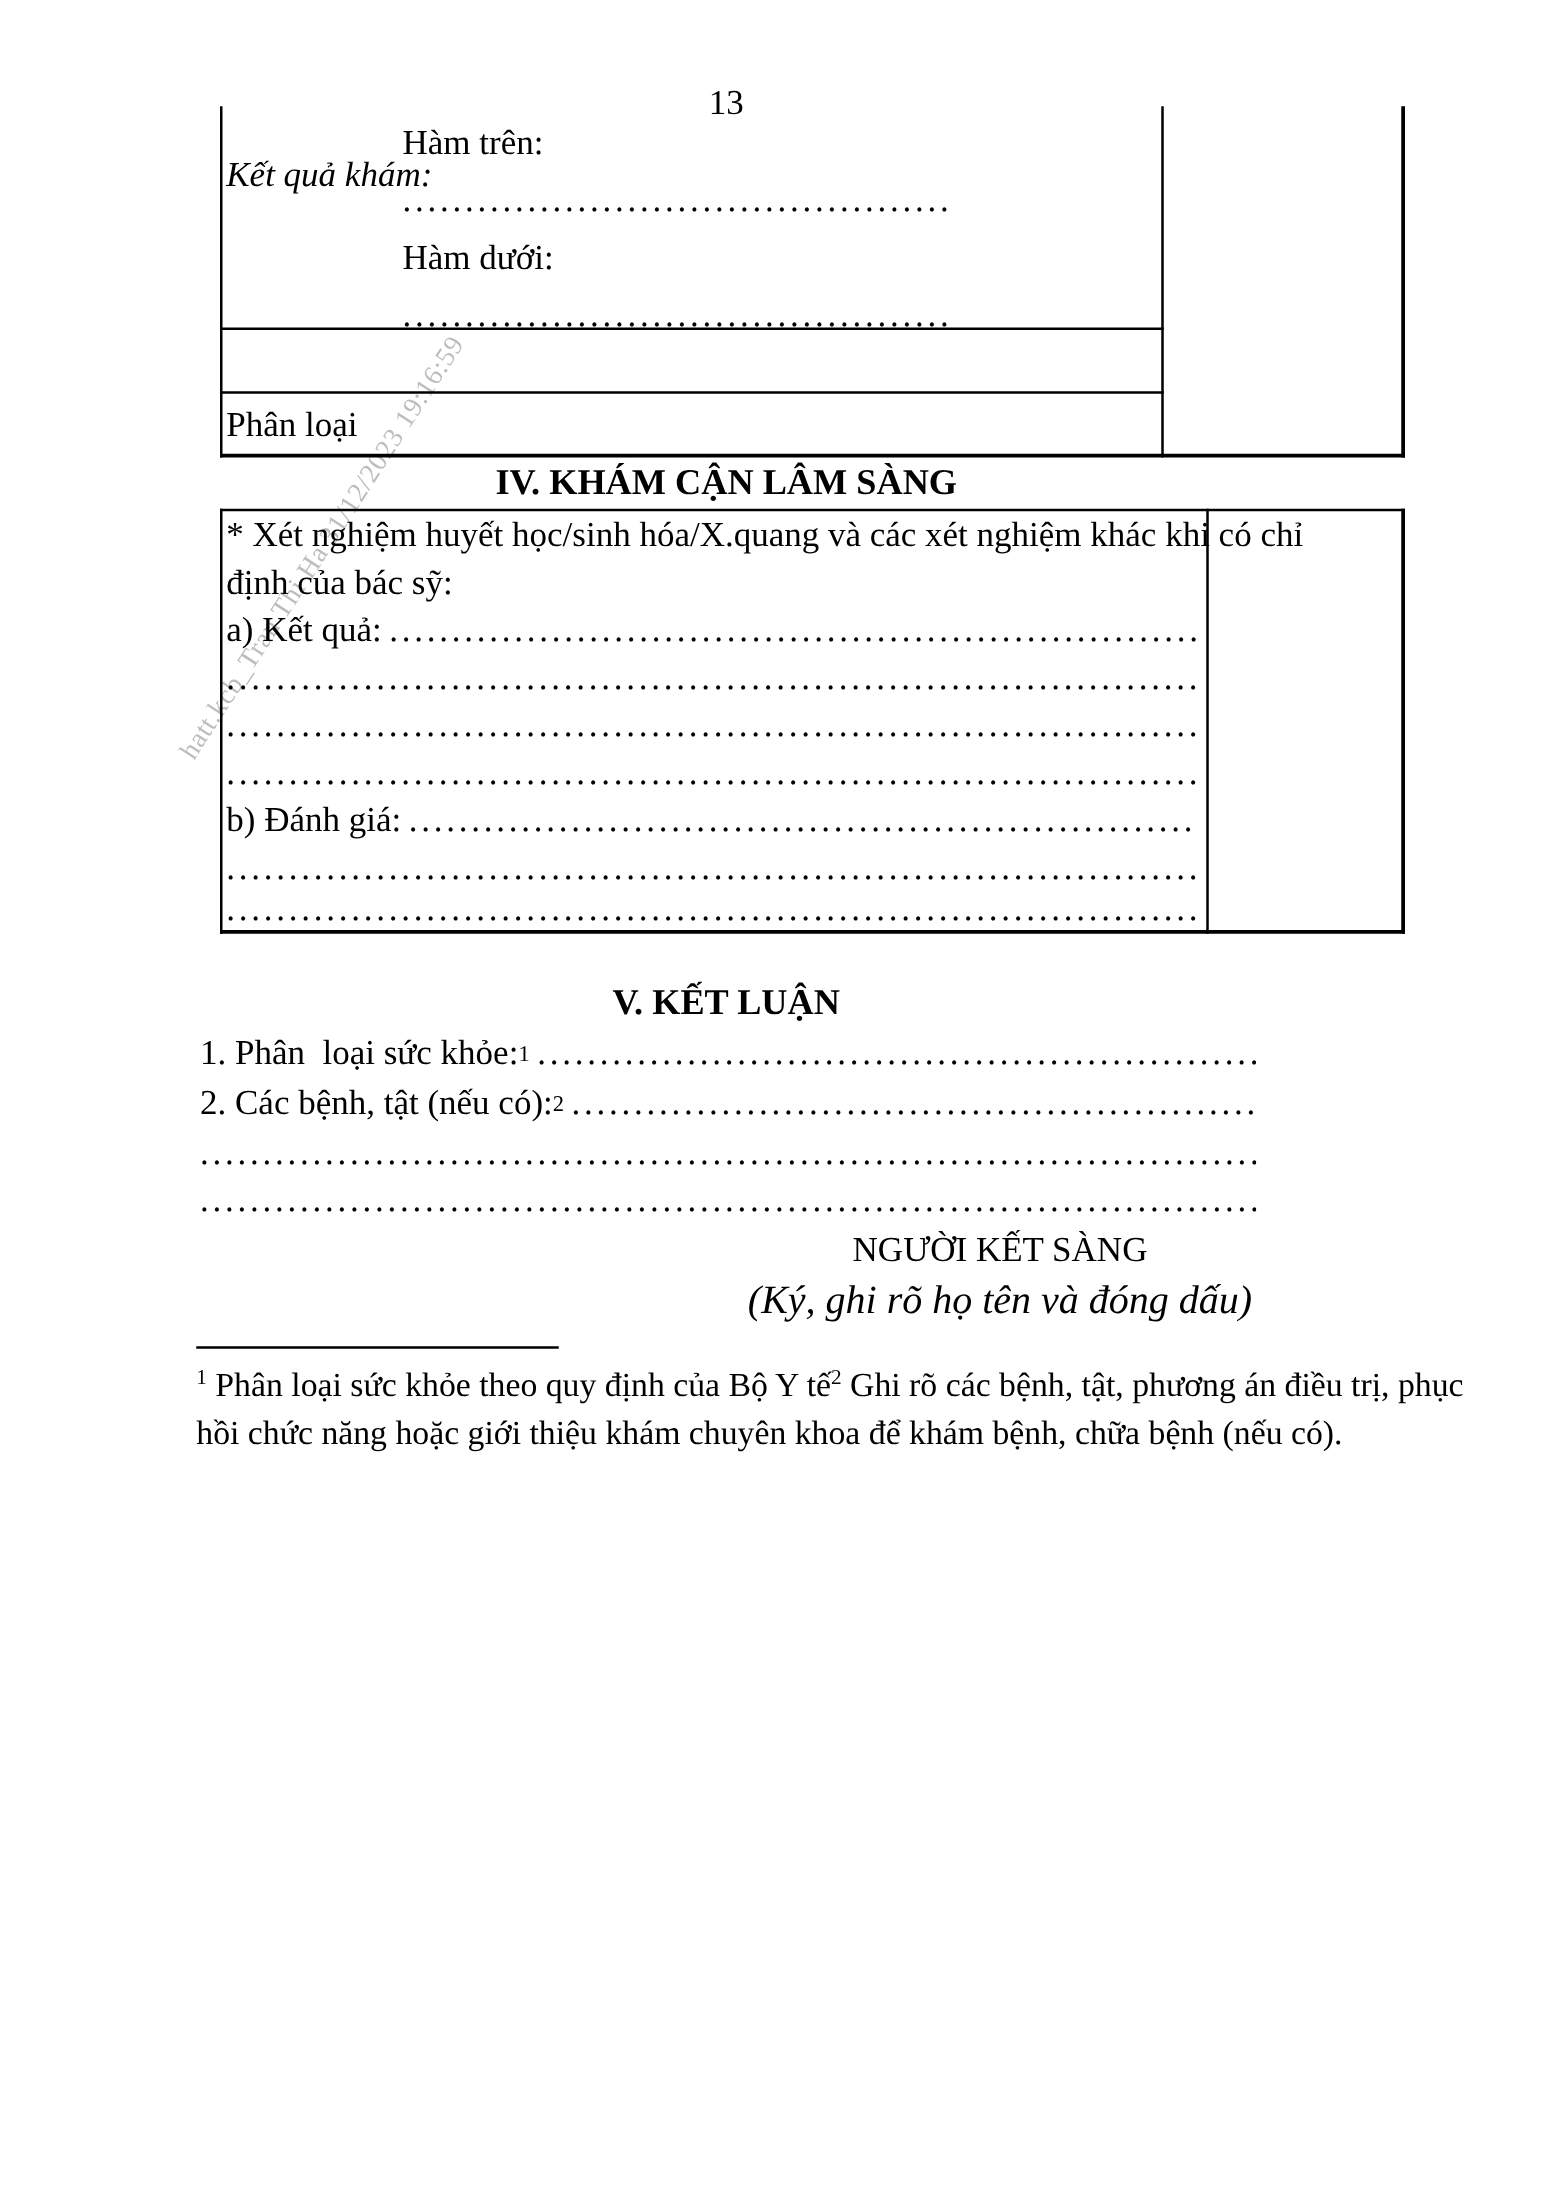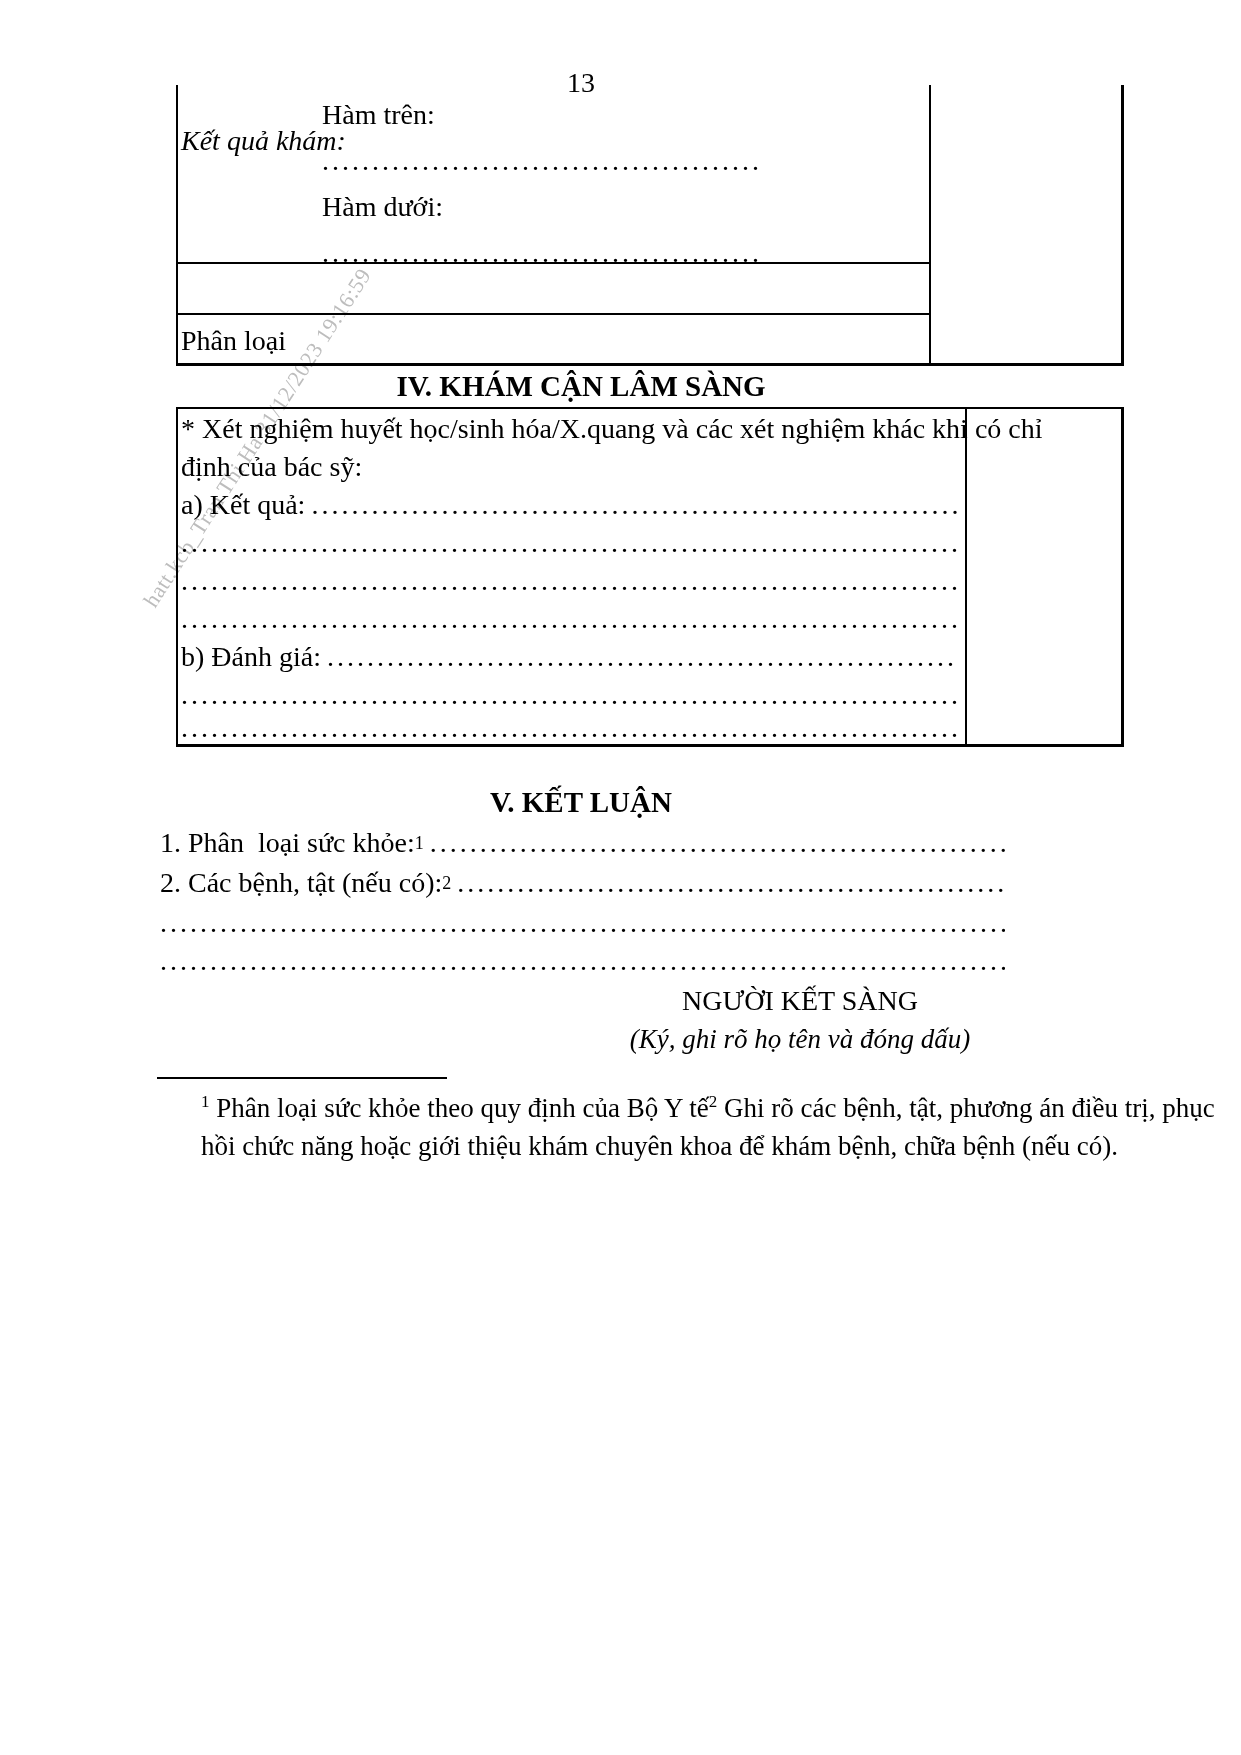--- a/index.html
+++ b/index.html
@@ -13,21 +13,21 @@
   .t{font-size:28px;line-height:30px;white-space:nowrap;}
   .italic{font-style:italic;}
   .bold{font-weight:normal;}
   .center{text-align:center;}
   .h{font-size:29px;line-height:31px;font-weight:bold;}
   .dots{overflow:hidden;white-space:nowrap;letter-spacing:3px;font-size:28px;line-height:30px;}
   .row{position:absolute;display:flex;align-items:center;z-index:2;}
   .row .lbl{white-space:pre;}
   .row .dots{flex:1;margin-left:6px;}
   sup.s{font-size:18px;line-height:0;vertical-align:super;}
-  .fn{font-size:27px;line-height:29px;white-space:nowrap;margin-left:44px;}
+  .fn{font-size:27px;line-height:29px;white-space:nowrap;}
   .fn sup{font-size:17px;line-height:0;vertical-align:super;}
   .watermark{
     position:absolute;z-index:0;font-size:22px;letter-spacing:0.5px;
     white-space:nowrap;transform-origin:0 100%;transform:rotate(-57deg);
     font-family:"Liberation Serif","DejaVu Serif",serif;
   }
 </style>
 </head>
 <body>
 
@@ -86,19 +86,19 @@
   </div>
   <div class="row" style="left:160px;top:868px;width:845px;">
     <span class="t lbl bold">2. Các bệnh, tật (nếu có):</span>
       <sup class="s bold">2</sup>
     <span class="dots">........................................................................................................................................................................................................................................................................................................</span>
   </div>
   <div class="abs dots" style="left:160px;top:908px;width:845px;">........................................................................................................................................................................................................................................................................................................</div>
   <div class="abs dots" style="left:160px;top:946px;width:845px;">........................................................................................................................................................................................................................................................................................................</div>
 
   <div class="abs t bold center" style="left:590px;top:986px;width:420px;">NGƯỜI KẾT SÀNG</div>
-  <div class="abs t italic center" style="left:590px;top:1024px;width:420px;font-size:27px;">(Ký, ghi rõ họ tên và đóng dấu)</div>
+  <div class="abs t italic center" style="left:590px;top:1024px;width:420px;font-size:32px;">(Ký, ghi rõ họ tên và đóng dấu)</div>
 
   <div class="line" style="left:157px;top:1077px;width:290px;height:2px;"></div>
   <div class="abs fn" style="left:157px;top:1094px;"><sup>1</sup><span style="white-space:pre;"> Phân loại sức khỏe theo quy định của Bộ Y tế</span><sup>2</sup><span style="white-space:pre;"> Ghi rõ các bệnh, tật, phương án điều trị, phục</span></div>
   <div class="abs fn" style="left:157px;top:1132px;">hồi chức năng hoặc giới thiệu khám chuyên khoa để khám bệnh, chữa bệnh (nếu có).</div>
 
 </div>
 
 </body></html>

